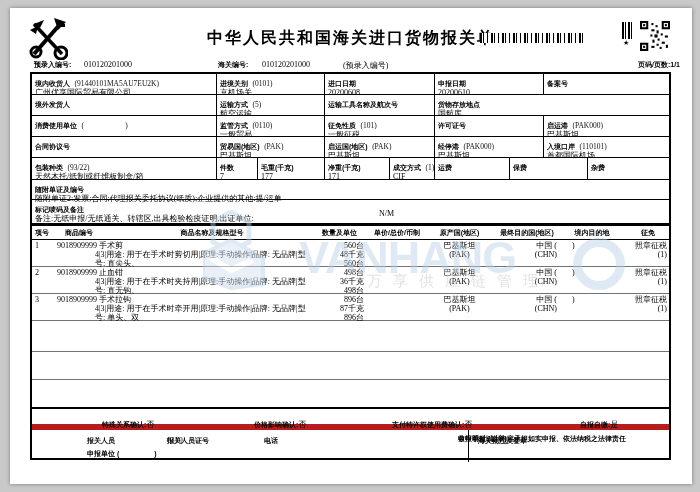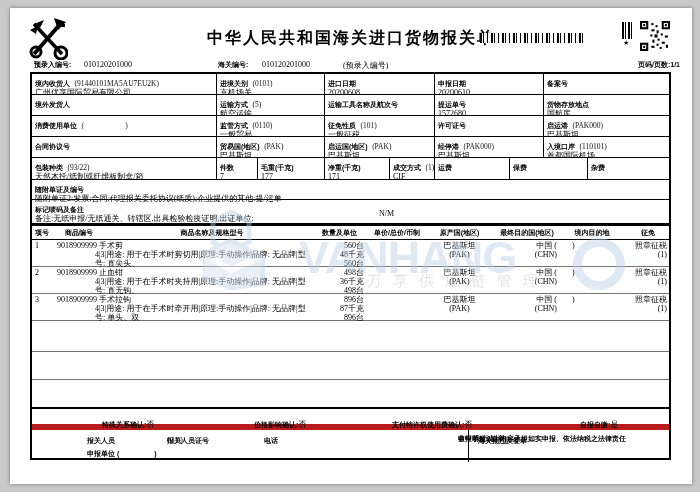--- a/index.html
+++ b/index.html
@@ -198,24 +198,20 @@
           <div class="val"></div>
         </div>
         <div class="gcell g2">
           <div class="lrow"><span class="lbl">运输方式</span> <span class="code">(5)</span></div>
           <div class="val">航空运输</div>
         </div>
         <div class="gcell g3">
           <div class="lrow"><span class="lbl">运输工具名称及航次号</span></div>
           <div class="val"></div>
         </div>
-        <div class="gcell g4">
-          <div class="lrow"><span class="lbl">提运单号</span></div>
-          <div class="val">1572680</div>
-        </div>
         <div class="gcell g5">
           <div class="lrow"><span class="lbl">货物存放地点</span></div>
           <div class="val">国航库</div>
         </div>
       </div>
 
       <div class="frow gridrow">
         <div class="gcell g1">
           <div class="lrow"><span class="lbl">消费使用单位</span> <span class="code">(&nbsp;&nbsp;&nbsp;&nbsp;&nbsp;&nbsp;&nbsp;&nbsp;&nbsp;&nbsp;&nbsp;&nbsp;&nbsp;&nbsp;&nbsp;&nbsp;&nbsp;&nbsp;&nbsp;&nbsp;&nbsp;&nbsp;)</span></div>
           <div class="val"></div>

